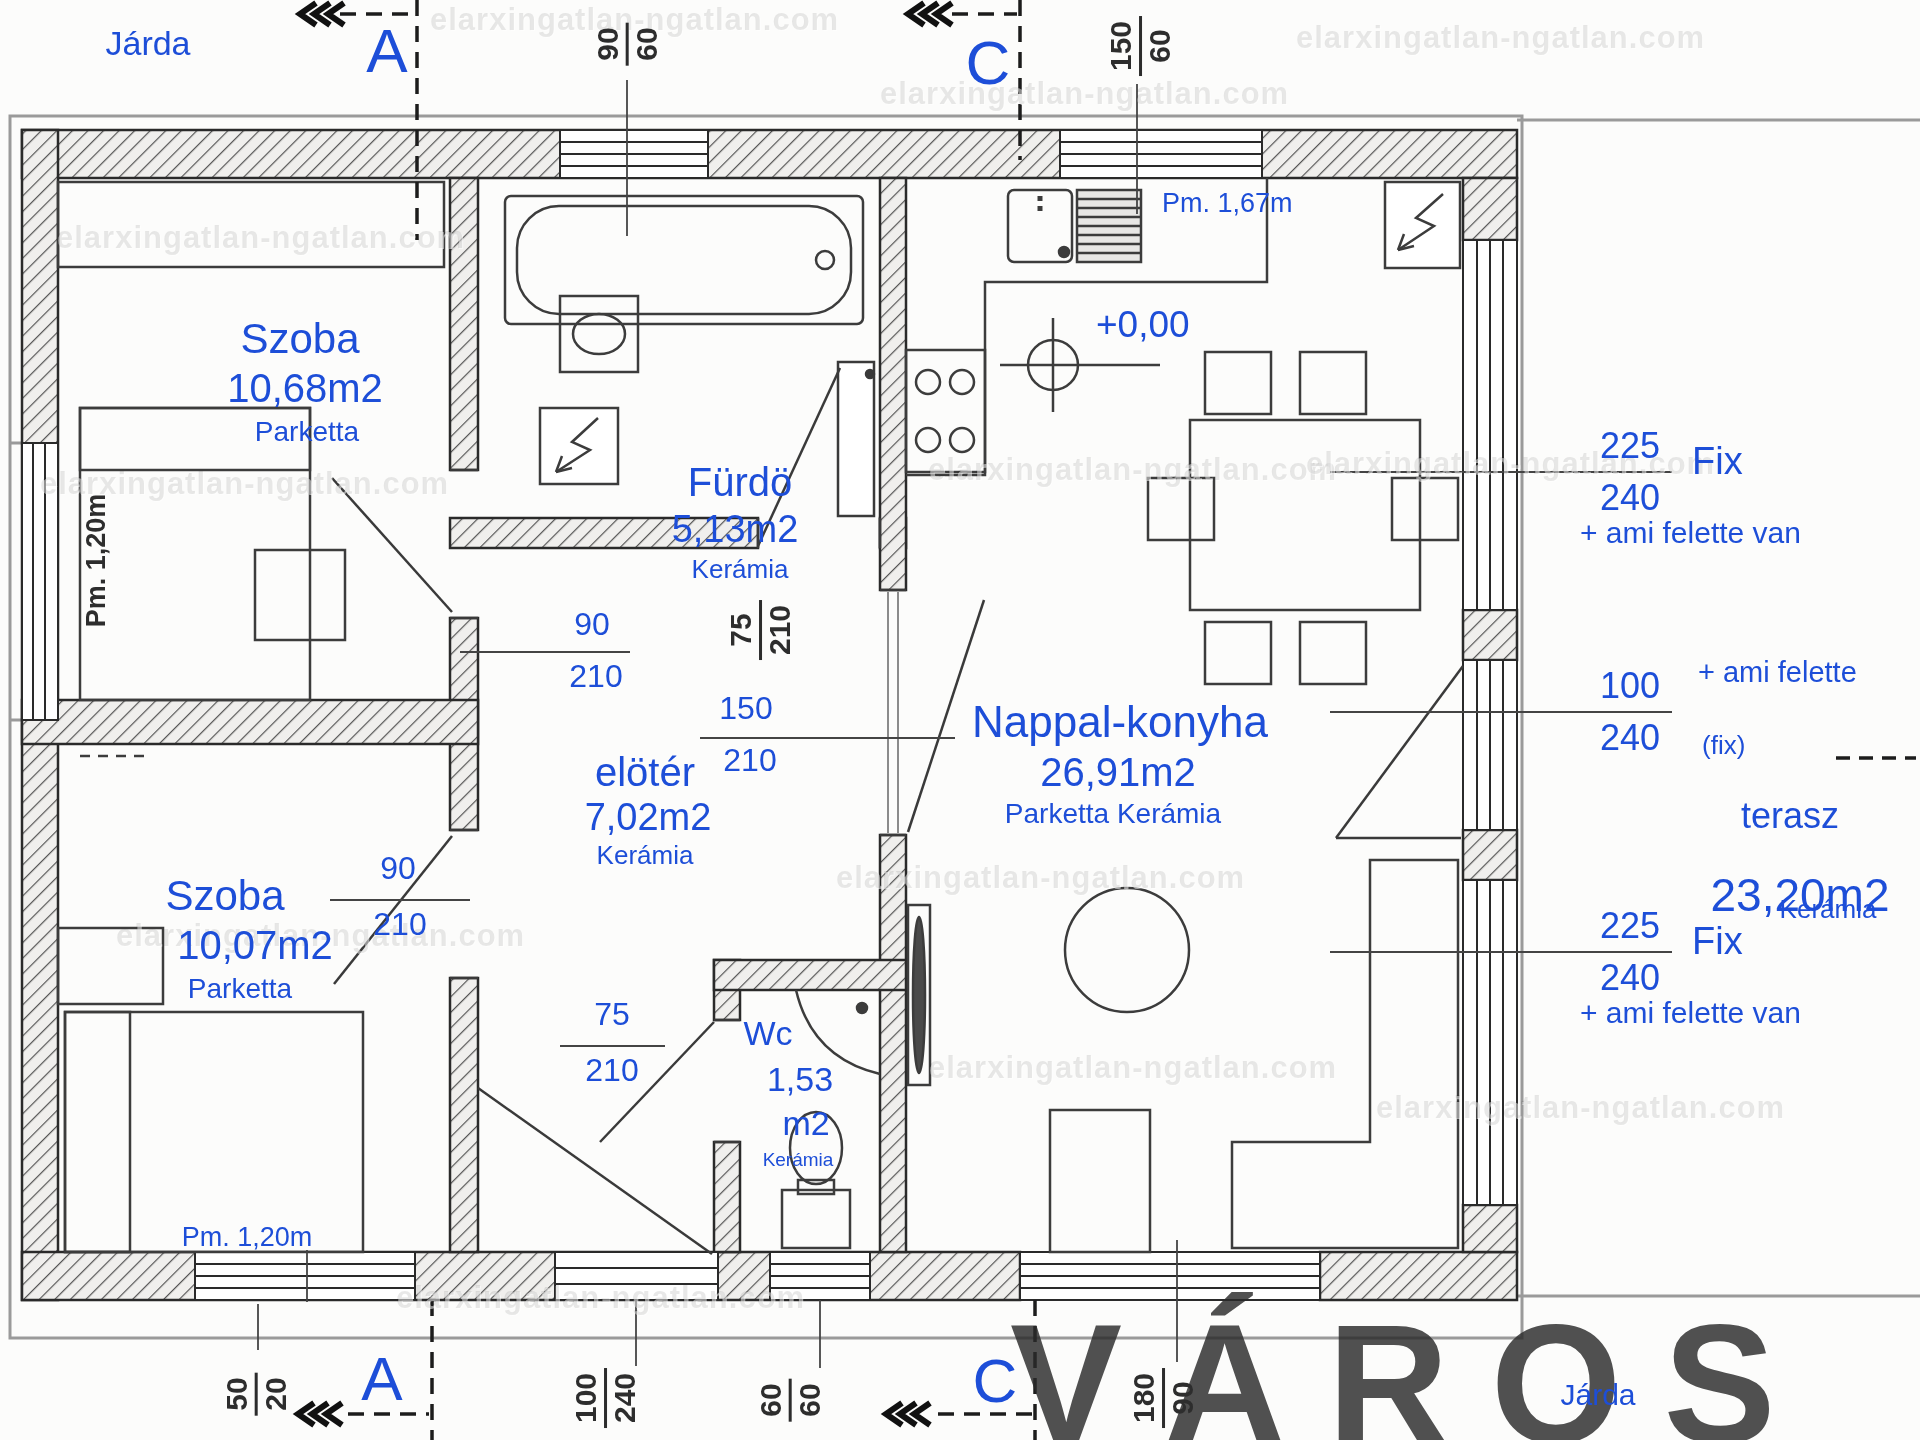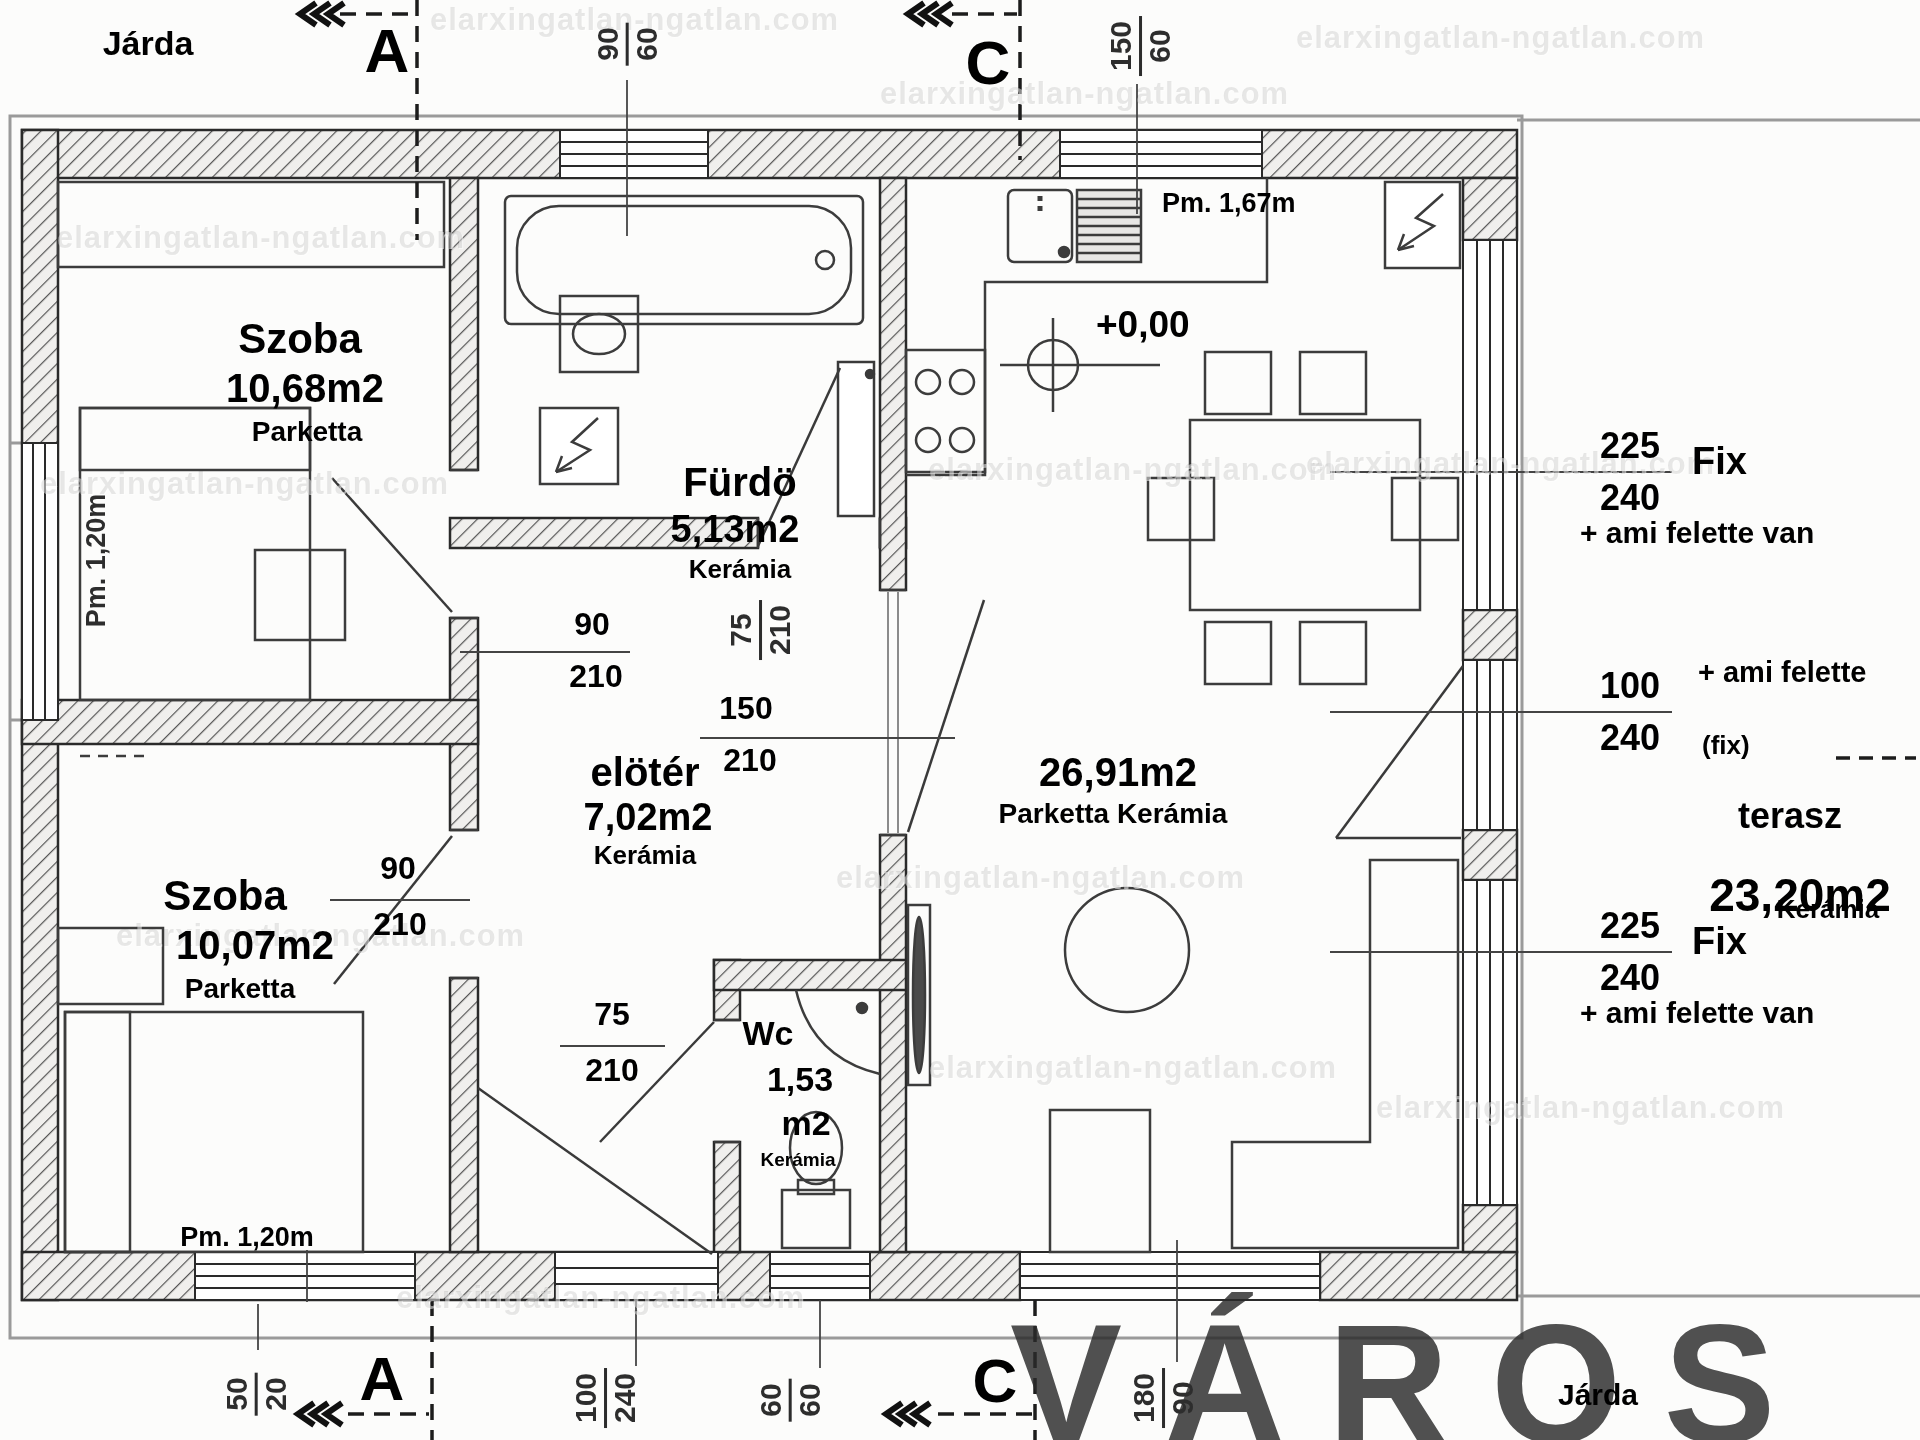--- a/index.html
+++ b/index.html
@@ -1,19 +1,19 @@
 <!DOCTYPE html>
 <html><head>
 <meta charset="utf-8">
 <style>
   html,body{margin:0;padding:0;background:#e8e8e8;}
   #canvas{position:relative;width:1920px;height:1440px;background:#fcfcfb;overflow:hidden;
           font-family:"Liberation Sans",sans-serif;}
   svg{position:absolute;left:0;top:0;}
-  .t{position:absolute;font-weight:bold;color:#000000;white-space:nowrap;line-height:1;}
+  .t{position:absolute;font-weight:normal;color:#1d4ed8;white-space:nowrap;line-height:1;}
   .tc{transform:translateX(-50%);}
   .vfrac{position:absolute;width:96px;height:96px;display:flex;align-items:center;justify-content:center;
          transform:translate(-50%,-50%);}
   .vfrac .inner{transform:rotate(-90deg);text-align:center;}
   .num,.den{display:block;font-size:30px;font-weight:bold;color:#2d2d2d;line-height:1.05;}
   .inner .num{border-bottom:3px solid #2c2c2c;padding:0 5px 2px;}
   .inner .den{padding:2px 5px 0;}
   .rotwrap{position:absolute;width:40px;height:260px;display:flex;align-items:center;justify-content:center;
            transform:translate(-50%,-50%);}
   .rotwrap .rtxt{transform:rotate(-90deg);font-weight:bold;color:#2d2d2d;white-space:nowrap;}
@@ -321,20 +321,21 @@
 
 <div class="t tc" style="left:645px;top:752px;font-size:40px">elötér</div>
 <div class="t tc" style="left:648px;top:798px;font-size:38px">7,02m2</div>
 <div class="t tc" style="left:645px;top:842px;font-size:26px">Kerámia</div>
 
 <div class="t tc" style="left:768px;top:1016px;font-size:34px">Wc</div>
 <div class="t tc" style="left:800px;top:1062px;font-size:34px">1,53</div>
 <div class="t tc" style="left:806px;top:1106px;font-size:34px">m2</div>
 <div class="t tc" style="left:798px;top:1150px;font-size:19px">Kerámia</div>
 
+<div class="t tc" style="left:1120px;top:700px;font-size:44px">Nappal-konyha</div>
 <div class="t tc" style="left:1118px;top:752px;font-size:40px">26,91m2</div>
 <div class="t tc" style="left:1113px;top:800px;font-size:28px">Parketta Kerámia</div>
 
 <div class="t tc" style="left:1790px;top:798px;font-size:36px">terasz</div>
 <div class="t tc" style="left:1800px;top:872px;font-size:46px">23,20m2</div>
 <div class="t tc" style="left:1828px;top:896px;font-size:26px">Kerámia</div>
 
 <div class="t" style="left:1162px;top:190px;font-size:27px">Pm. 1,67m</div>
 <div class="t" style="left:1096px;top:306px;font-size:37px">+0,00</div>
 <div class="t tc" style="left:247px;top:1224px;font-size:27px">Pm. 1,20m</div>

